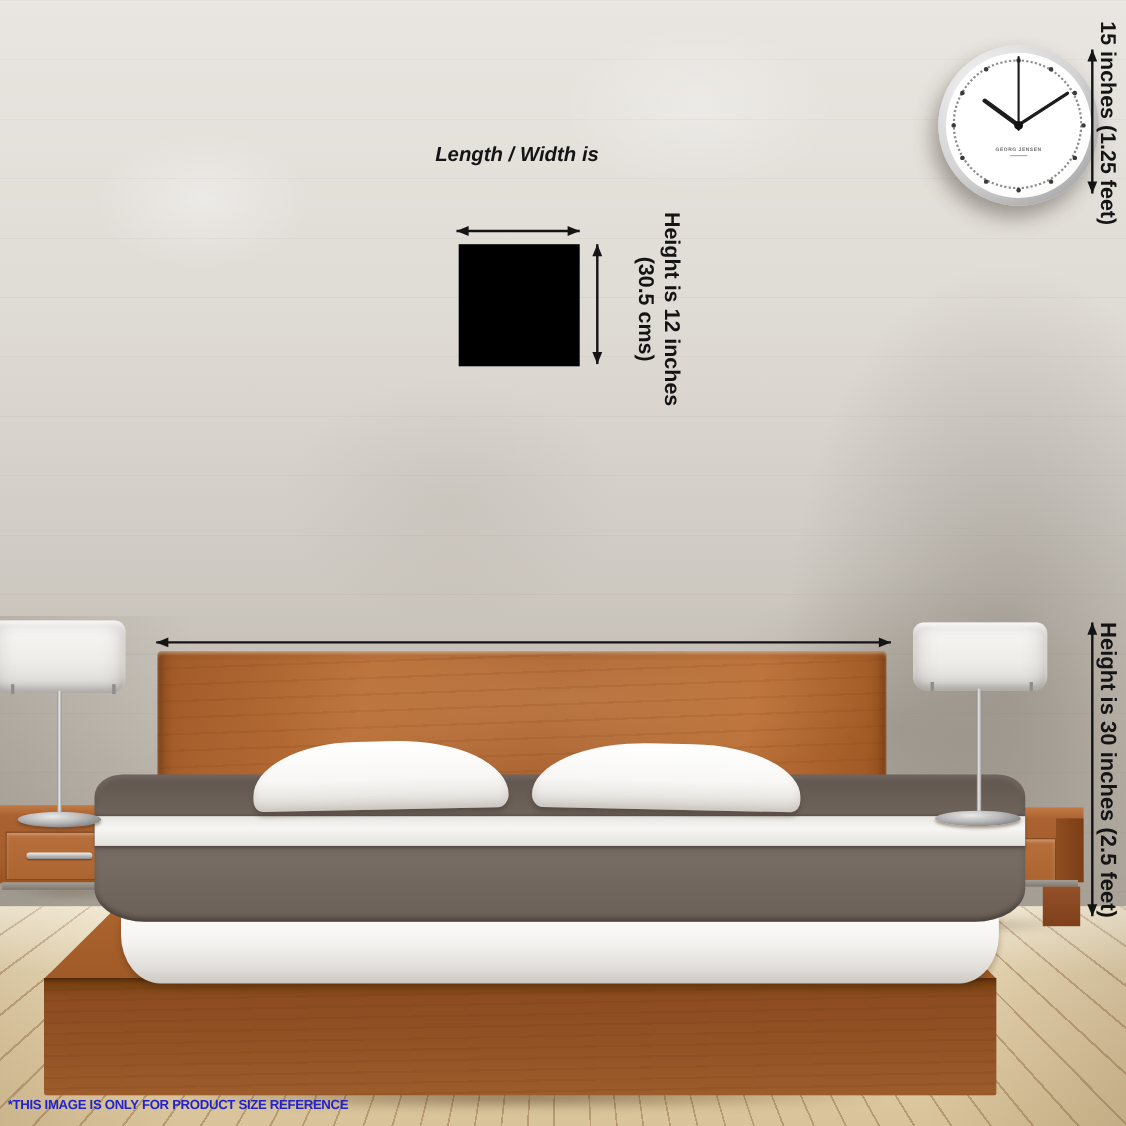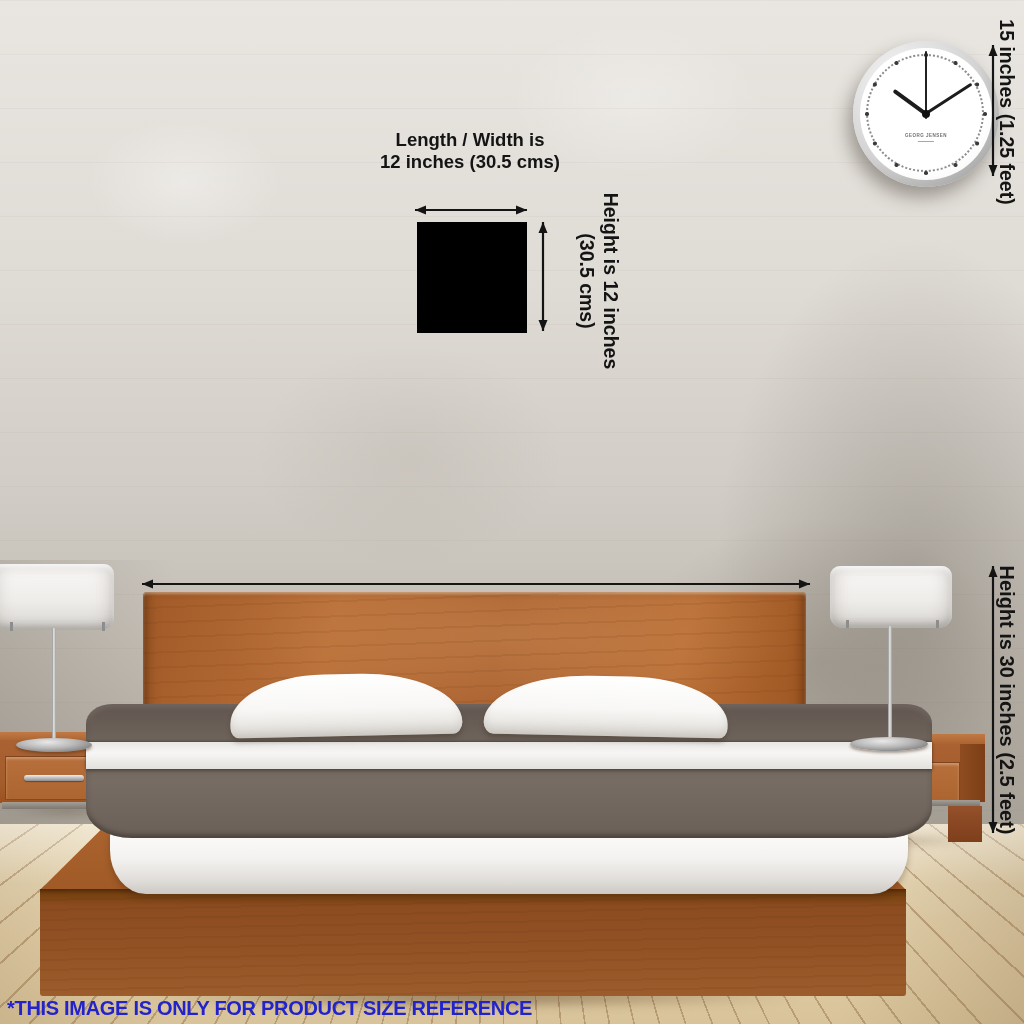--- a/index.html
+++ b/index.html
@@ -110,29 +110,29 @@
   .hand-minute{left:71.4px;top:18px;width:3.2px;height:55px;transform:rotate(57deg);}
   .hand-second{left:72.3px;top:10px;width:1.4px;height:68px;transform:rotate(0deg);background:#222;}
   .clock-hub{left:69px;top:69px;width:8px;height:8px;border-radius:50%;background:#111;}
   .clock-brand{left:0;top:92px;width:100%;text-align:center;font-size:4.5px;
     letter-spacing:.5px;color:#6f6f6f;font-weight:bold;}
   .clock-brand-sub{left:65px;top:100px;width:16px;height:1px;background:#a8a8a8;}
 
   
   .product-square{left:417px;top:222px;width:110px;height:111px;background:#000;}
   .dim{color:#141414;font-weight:bold;line-height:22px;}
-  .t-square{left:330px;top:129px;width:280px;text-align:center;font-size:18.5px;}
+  .t-square{left:330px;top:129px;width:280px;text-align:center;font-size:18.5px;font-style:italic;}
   .t-square-h{left:599px;top:281px;transform:translate(-50%,-50%) rotate(90deg);
     text-align:center;white-space:nowrap;font-size:19.5px;line-height:24px;}
   .t-bed-w{left:276px;top:548px;width:400px;text-align:center;font-size:20px;}
   .t-bed-h{left:1007px;top:700px;transform:translate(-50%,-50%) rotate(90deg);
     white-space:nowrap;font-size:20px;}
   .t-clock-h{left:1007px;top:112px;transform:translate(-50%,-50%) rotate(90deg);
     white-space:nowrap;font-size:19.5px;}
-  .footer-note{left:7px;top:997px;font-size:20px;font-weight:bold;color:#2323cc;
+  .footer-note{left:7px;top:997px;font-size:12px;font-weight:bold;color:#2323cc;
     letter-spacing:-.3px;white-space:nowrap;}
   .arrow{overflow:visible;}
   .arrow line{stroke:#141414;stroke-width:2.2;}
   .arrow polygon{fill:#141414;}
 </style>
 </head>
 <body>
 
 <div id="stage">
 
@@ -217,21 +217,20 @@
       <polygon points="2.5,259 7,270 11.5,259"></polygon>
   </svg>
   <svg class="abs arrow" style="left:986px;top:42px" width="14" height="137">
     <line x1="7" y1="3" x2="7" y2="134"></line>
     <polygon points="2.5,14 7,3 11.5,14"></polygon>
       <polygon points="2.5,123 7,134 11.5,123"></polygon>
   </svg>
 
   <div class="abs dim t-square">
     <div>Length / Width is</div>
-    <div>12 inches (30.5 cms)</div>
   </div>
   <div class="abs dim t-square-h">
     <div>Height is 12 inches</div>
     <div>(30.5 cms)</div>
   </div>
   <div class="abs dim t-bed-h">Height is 30 inches (2.5 feet)</div>
   <div class="abs dim t-clock-h">15 inches (1.25 feet)</div>
 
   <div class="abs footer-note">*THIS IMAGE IS ONLY FOR PRODUCT SIZE REFERENCE</div>
 

